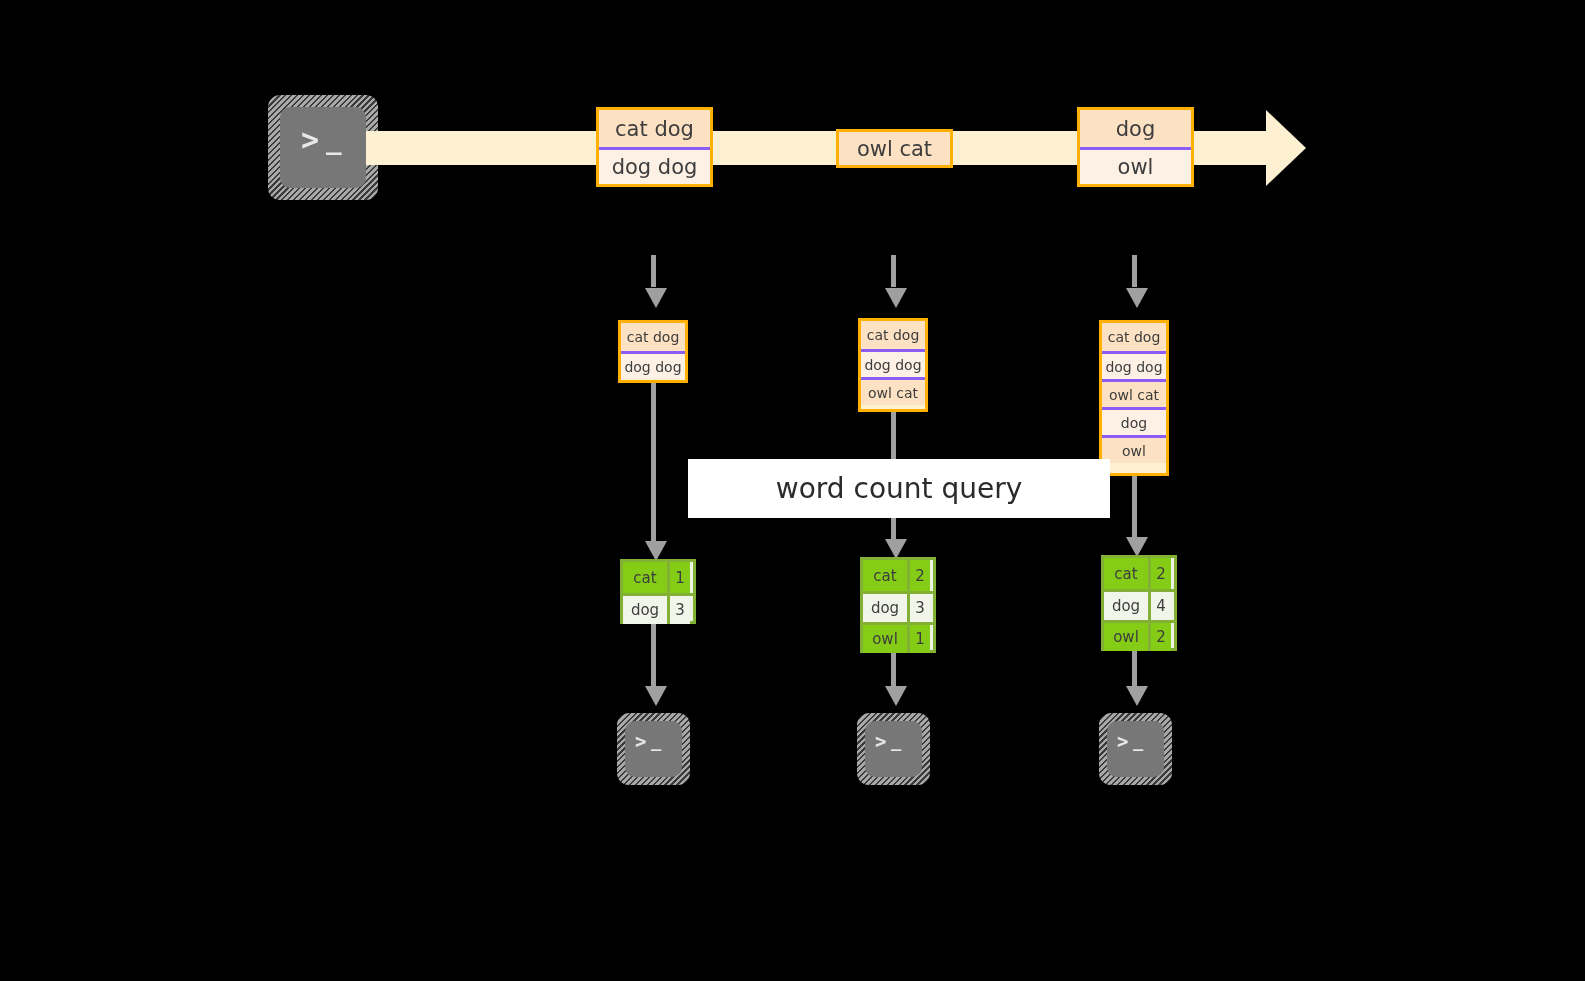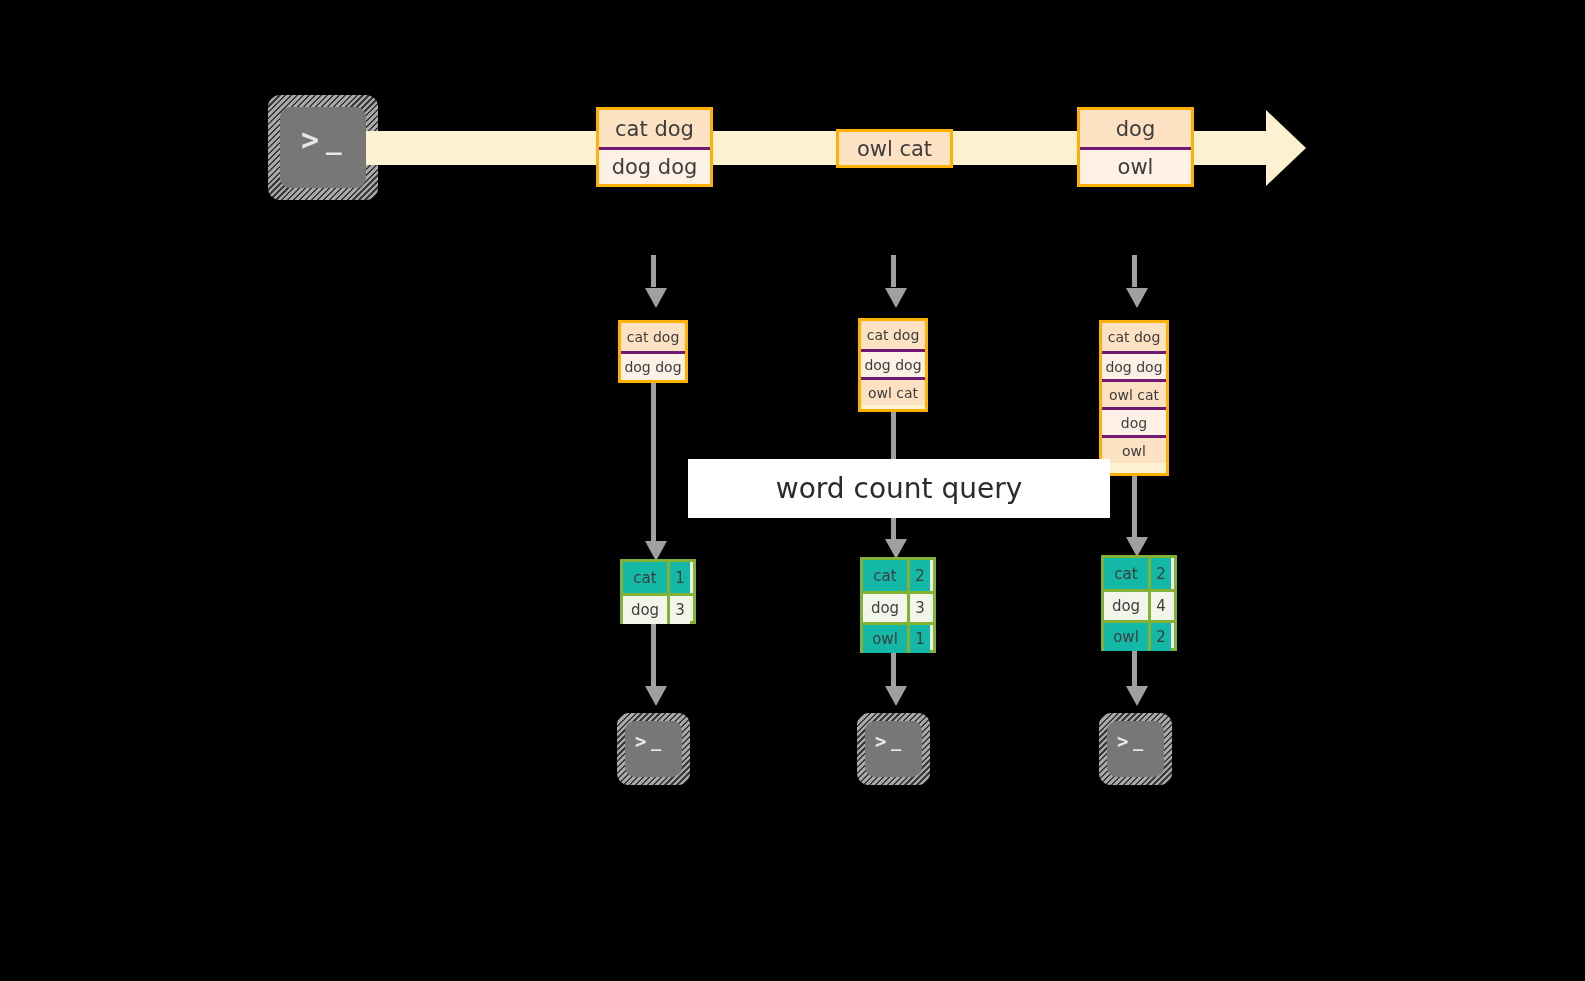--- a/index.html
+++ b/index.html
@@ -72,21 +72,21 @@
     box-sizing: border-box;
     display: flex;
     align-items: center;
     justify-content: center;
     color: #3d3d3d;
     white-space: nowrap;
     overflow: hidden;
   }
   .orow.dark  { background: #fde1c3; }
   .orow.light { background: #fdf1e6; }
-  .orow.sep   { border-top: 3px solid #701a75; }
+  .orow.sep   { border-top: 3px solid #8b5cf6; }
 
   
   .gbox {
     position: absolute;
     box-sizing: border-box;
     border: 3px solid #82b135;
     background: #eef4e4;
   }
   .grow {
     box-sizing: border-box;
@@ -98,21 +98,21 @@
     box-sizing: border-box;
     display: flex;
     align-items: center;
     justify-content: center;
     color: #3d3d3d;
     font-size: 15px;
     white-space: nowrap;
   }
   .gcell.word  { width: 44px; }
   .gcell.count { width: 23px; border-left: 3px solid #82b135; }
-  .grow.shade .gcell { background: #14b8a6; }
+  .grow.shade .gcell { background: #84cc16; }
   .grow.plain .gcell { background: #f1f5ea; }
 
   
   .conn-line {
     position: absolute;
     width: 5px;
     background: #a0a0a0;
   }
   .conn-line.dashed {
     background: none;

